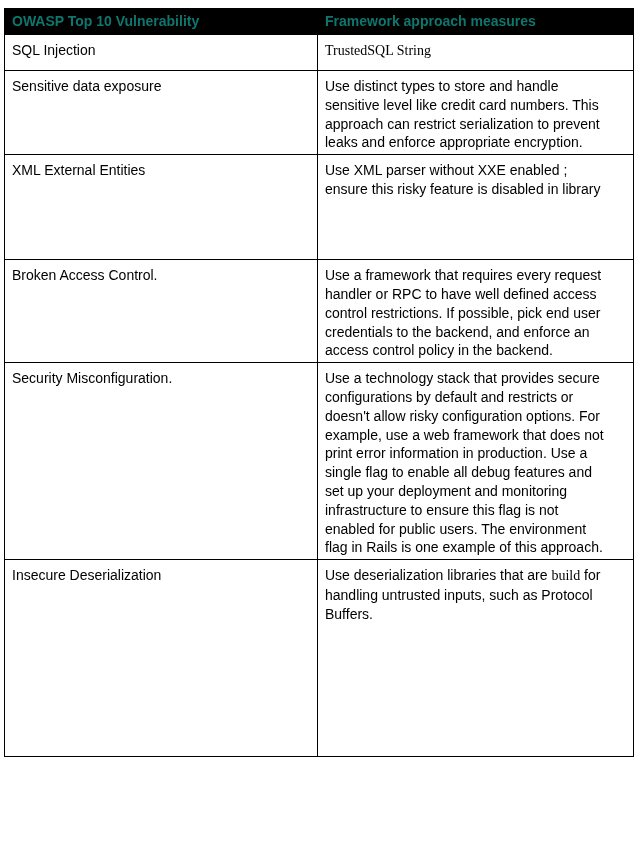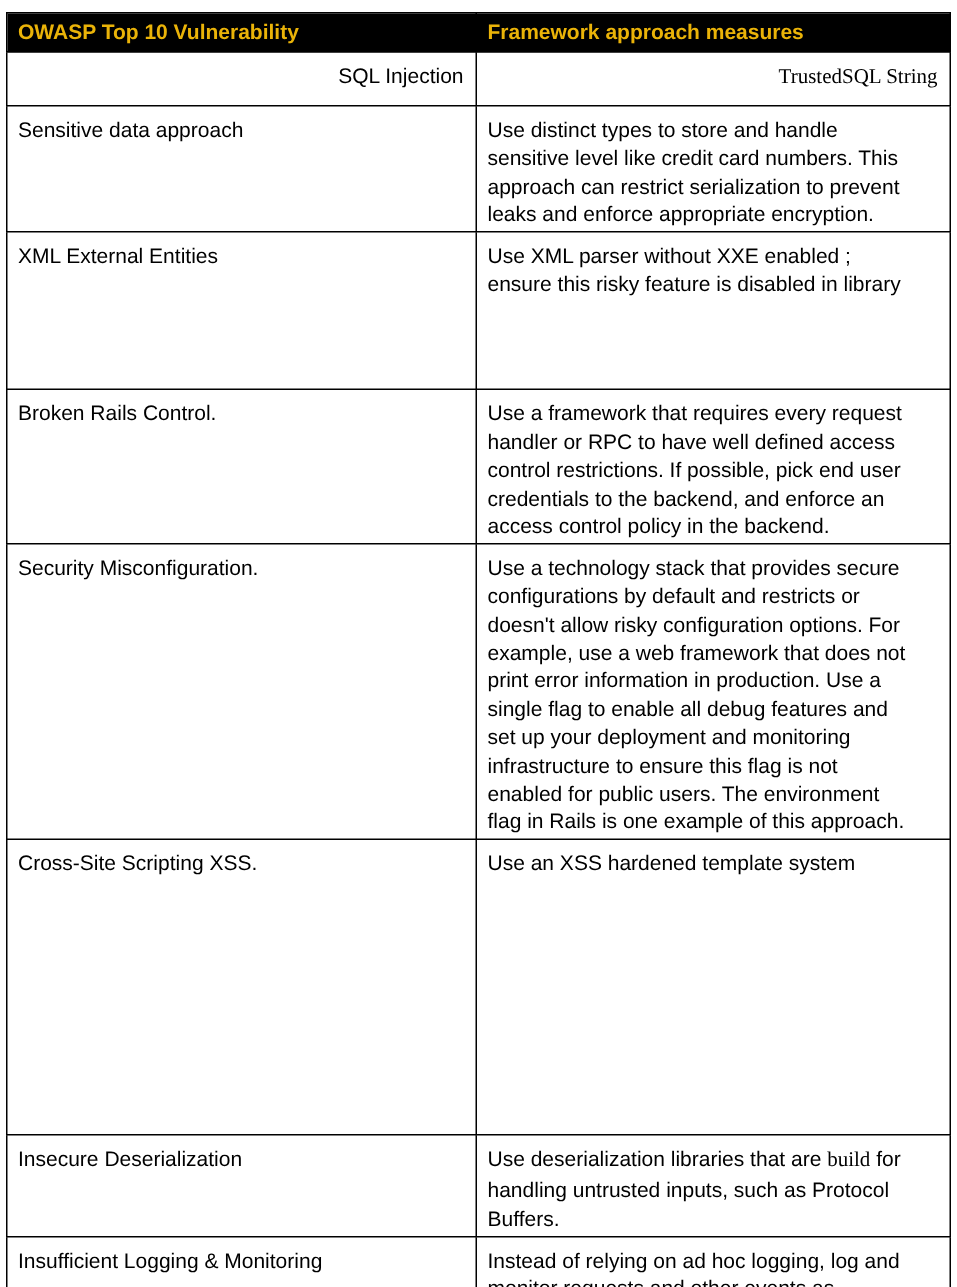--- a/index.html
+++ b/index.html
@@ -26,41 +26,41 @@
     line-height: 18.8px;
     color: #000000;
   }
   table.vuln-table th,
   table.vuln-table td {
     border: 1.5px solid #000000;
     box-sizing: border-box;
   }
   thead th {
     background: #000000;
-    color: #eab308;
+    color: #0f766e;
     font-weight: bold;
     font-size: 14px;
     text-align: left;
     vertical-align: middle;
     height: 26px;
     padding: 0 7px;
   }
   thead tr { height: 26px; }
   tbody td {
     vertical-align: top;
     padding: 6px 8px 2px 7px;
     white-space: pre-line;
   }
   tbody td.measure-cell { position: relative; }
   .serif {
     font-family: "Liberation Serif", serif;
     font-size: 14px;
   }
   
-  tbody tr:nth-child(1)  { height: 36px; text-align: right; }
+  tbody tr:nth-child(1)  { height: 36px; }
   tbody tr:nth-child(2)  { height: 70px; }
   tbody tr:nth-child(3)  { height: 105px; }
   tbody tr:nth-child(4)  { height: 49px; margin-left: 24px; }
   tbody tr:nth-child(5)  { height: 103px; }
   tbody tr:nth-child(6)  { height: 197px; }
   tbody tr:nth-child(7)  { height: 35px; }
   tbody tr:nth-child(8)  { height: 70px; }
   tbody tr:nth-child(9)  { height: 83px; }
   tbody tr:nth-child(10) { height: 69px; }
   
@@ -110,63 +110,53 @@
         <th>OWASP Top 10 Vulnerability</th>
         <th>Framework approach measures</th>
       </tr>
     </thead>
     <tbody id="table-body">
         <tr>
           <td class="vuln-cell">SQL Injection</td>
           <td class="measure-cell"><span class="serif">TrustedSQL String</span></td>
         </tr>
         <tr>
-          <td class="vuln-cell">Sensitive data approach</td>
+          <td class="vuln-cell">Sensitive data exposure</td>
           <td class="measure-cell"><span>Use distinct types to store and handle
 sensitive level like credit card numbers. This
 approach can restrict serialization to prevent
 leaks and enforce appropriate encryption.</span></td>
         </tr>
         <tr>
           <td class="vuln-cell">XML External Entities</td>
           <td class="measure-cell"><span>Use XML parser without XXE enabled ;
 ensure this risky feature is disabled in library</span></td>
         </tr>
         <tr>
-          <td class="vuln-cell">Broken Rails Control.</td>
+          <td class="vuln-cell">Broken Access Control.</td>
           <td class="measure-cell"><span>Use a framework that requires every request
 handler or RPC to have well defined access
 control restrictions. If possible, pick end user
 credentials to the backend, and enforce an
 access control policy in the backend.</span></td>
         </tr>
         <tr>
           <td class="vuln-cell">Security Misconfiguration.</td>
           <td class="measure-cell"><span>Use a technology stack that provides secure
 configurations by default and restricts or
 doesn't allow risky configuration options. For
 example, use a web framework that does not
 print error information in production. Use a
 single flag to enable all debug features and
 set up your deployment and monitoring
 infrastructure to ensure this flag is not
 enabled for public users. The environment
 flag in Rails is one example of this approach.</span></td>
         </tr>
         <tr>
-          <td class="vuln-cell">Cross-Site Scripting XSS.</td>
-          <td class="measure-cell"><span>Use an XSS hardened template system</span></td>
-        </tr>
-        <tr>
           <td class="vuln-cell">Insecure Deserialization</td>
           <td class="measure-cell"><span>Use deserialization libraries that are </span><span class="serif">build</span><span> for
 handling untrusted inputs, such as Protocol
 Buffers.</span></td>
-        </tr>
-        <tr>
-          <td class="vuln-cell">Insufficient Logging &amp; Monitoring</td>
-          <td class="measure-cell"><span>Instead of relying on ad hoc logging, log and
-monitor requests and other events as
-appropriate in a low level library.</span></td>
         </tr>
       </tbody>
   </table>
 </div>
 
 </body></html>

